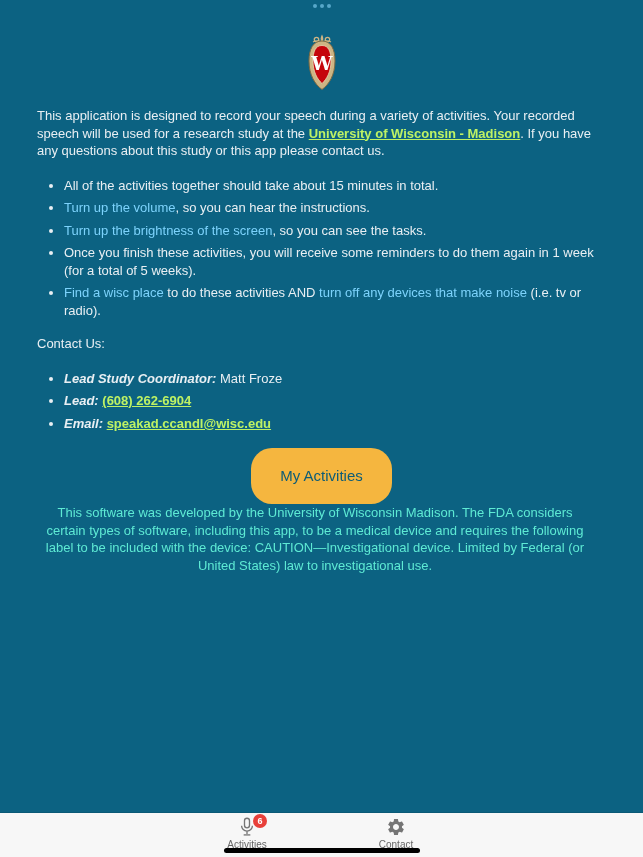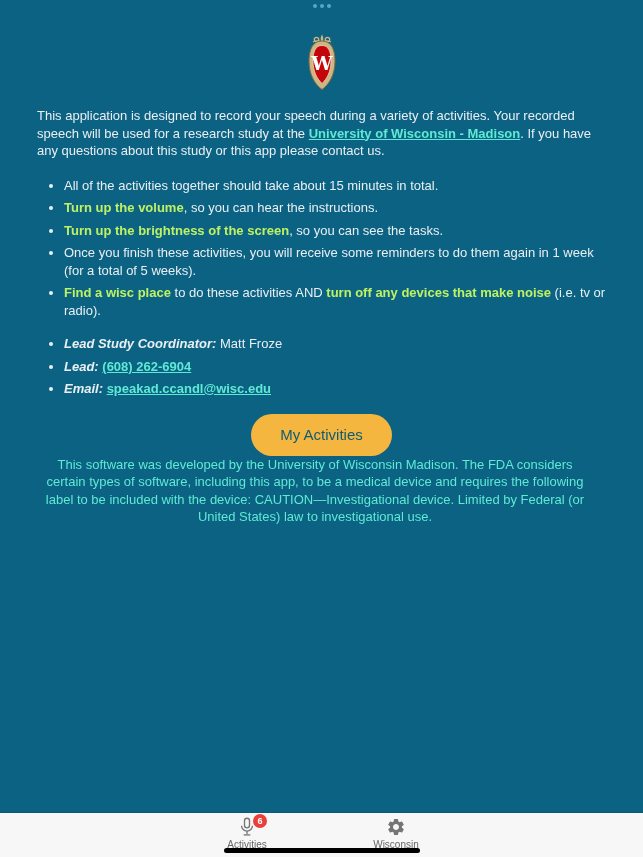--- a/index.html
+++ b/index.html
@@ -23,40 +23,40 @@
   .crest-wrap { padding-top: 34px; display: flex; justify-content: center; }
   
   .content {
     padding: 13px 37px 0 37px;
     color: #e9eff3;
     font-size: 13px;
     line-height: 17.5px;
   }
   .content p { margin: 0 0 17px 0; }
   a.gold-link, .gold-link {
-    color: #5eead4; font-weight: 700; text-decoration: underline; cursor: pointer; margin-top: 13px;
+    color: #bef264; font-weight: 700; text-decoration: underline; cursor: pointer; margin-top: 13px;
   }
-  .gold-text { color: #bef264; font-weight: bold; }
+  .gold-text { color: #7dd3fc; }
   ul { margin: 0 0 16px 0; padding-left: 27px; }
   ul li { margin-bottom: 5px; }
   ul li::marker { color: #e9eff3; }
   .contact-heading { margin: 0 0 11px 0; }
   .contact-list li strong { font-weight: 700; font-style: italic; }
   
   .cta-row { text-align: center; margin-top: 13px; }
   .cta-button {
     display: inline-block;
     background: #f5b63f;
     color: #0d5c77;
     border: none;
     font-family: "Liberation Sans", sans-serif;
     font-size: 15px;
     font-weight: 500;
     line-height: 42px;
-    height: 42px;
+    height: 56px;
     padding: 0 29px;
     border-radius: 21px;
     cursor: pointer;
   }
   
   .disclaimer {
     margin: 19px auto 0 auto;
     width: 556px;
     text-align: center;
     color: #5eead4;
@@ -126,20 +126,21 @@
 
 
   <ul id="tips-list">
       <li><span>All of the activities together should take about 15 minutes in total.</span></li>
       <li><span class="gold-text">Turn up the volume</span><span>, so you can hear the instructions.</span></li>
       <li><span class="gold-text">Turn up the brightness of the screen</span><span>, so you can see the tasks.</span></li>
       <li><span>Once you finish these activities, you will receive some reminders to do them again in 1 week (for a total of 5 weeks).</span></li>
       <li><span class="gold-text">Find a wisc place</span><span> to do these activities AND </span><span class="gold-text">turn off any devices that make noise</span><span> (i.e. tv or radio).</span></li>
     </ul>
 
+  <p class="contact-heading">Contact Us:</p>
 
   <ul id="contact-list" class="contact-list">
       <li><strong>Lead Study Coordinator:</strong> <span>Matt Froze</span></li>
       <li><strong>Lead:</strong> <a class="gold-link">(608) 262-6904</a></li>
       <li><strong>Email:</strong> <a class="gold-link">speakad.ccandl@wisc.edu</a></li>
     </ul>
 
   <div class="cta-row">
     <button class="cta-button">My Activities</button>
   </div>
@@ -160,17 +161,17 @@
           <span class="badge">6</span>
         </span>
         <span class="tab-label">Activities</span>
       </div>
       <div class="tab">
         <span class="icon-wrap">
           <svg width="20" height="20" viewBox="0 0 24 24">
             <path fill="#757575" d="M19.14 12.94c.04-.3.06-.61.06-.94s-.02-.64-.07-.94l2.03-1.58c.18-.14.23-.41.12-.61l-1.92-3.32c-.12-.22-.37-.29-.59-.22l-2.39.96c-.5-.38-1.03-.7-1.62-.94l-.36-2.54c-.04-.24-.24-.41-.48-.41h-3.84c-.24 0-.43.17-.47.41l-.36 2.54c-.59.24-1.13.57-1.62.94l-2.39-.96c-.22-.08-.47 0-.59.22L2.74 8.87c-.12.21-.08.47.12.61l2.03 1.58c-.05.3-.09.63-.09.94s.02.64.07.94l-2.03 1.58c-.18.14-.23.41-.12.61l1.92 3.32c.12.22.37.29.59.22l2.39-.96c.5.38 1.03.7 1.62.94l.36 2.54c.05.24.24.41.48.41h3.84c.24 0 .44-.17.47-.41l.36-2.54c.59-.24 1.13-.56 1.62-.94l2.39.96c.22.08.47 0 .59-.22l1.92-3.32c.12-.22.07-.47-.12-.61l-2.01-1.58zM12 15.6c-1.98 0-3.6-1.62-3.6-3.6s1.62-3.6 3.6-3.6 3.6 1.62 3.6 3.6-1.62 3.6-3.6 3.6z"></path>
           </svg>
         </span>
-        <span class="tab-label">Wisconsin</span>
+        <span class="tab-label">Contact</span>
       </div>
     </div>
 </div>
 <div class="home-indicator"></div>
 
 </body></html>

